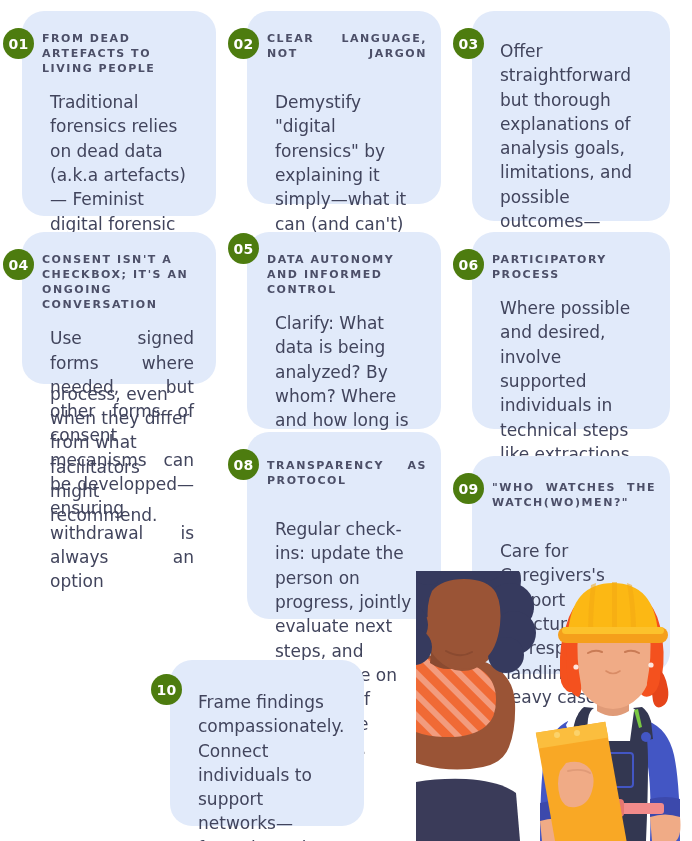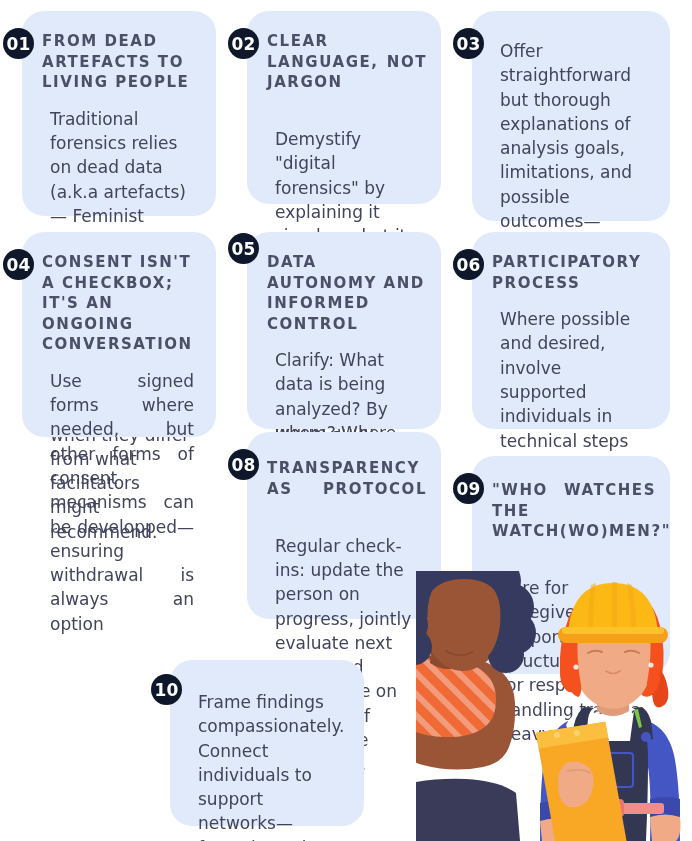--- a/index.html
+++ b/index.html
@@ -34,34 +34,34 @@
     position: absolute;
     left: 20px;
     right: 14px;
     top: 20px;
   }
   .badge {
     position: absolute;
     width: 31px;
     height: 31px;
     border-radius: 50%;
-    background: #0f172a;
+    background: #4d7c0f;
     color: #ffffff;
-    font-size: 17px;
+    font-size: 14px;
     font-weight: 700;
     display: flex;
     align-items: center;
     justify-content: center;
     letter-spacing: 0.2px;
     z-index: 6;
     font-family: "DejaVu Sans", "Liberation Sans", sans-serif;
   }
   .card-title {
     color: #4c4f68;
-    font-size: 15px;
+    font-size: 11px;
     font-weight: 700;
     letter-spacing: 1.55px;
     line-height: 1.37;
     margin: 0 0 14px 0;
     text-transform: uppercase;
     font-family: "DejaVu Sans", "Liberation Sans", sans-serif;
   }
   .card-title.justify {
     text-align: justify;
   }
@@ -113,21 +113,21 @@
     </div>
   </div>
 
   <div class="card" style="left:472px; top:11px; width:198px; height:210px;">
     <div class="badge" style="left:-19px; top:17px;">03</div>
     <div class="card-inner">
       <p class="card-body">Offer straightforward but thorough explanations of analysis goals, limitations, and possible outcomes—ensuring informed participation without oversimplifying complexities.</p>
     </div>
   </div>
 
-  <div class="card" style="left:22px; top:232px; width:194px; height:205px;padding-left:32px;">
+  <div class="card" style="left:22px; top:232px; width:194px; height:152px;padding-left:32px;">
     <div class="badge" style="left:-19px; top:17px;">04</div>
     <div class="card-inner">
       <p class="card-title">CONSENT ISN'T A CHECKBOX; IT'S AN ONGOING CONVERSATION</p>
       <p class="card-body justify">Use signed forms where needed, but other forms of consent mecanisms can be developped—ensuring withdrawal is always an option</p>
     </div>
   </div>
 
   <div class="card" style="left:247px; top:232px; width:194px; height:197px;">
     <div class="badge" style="left:-19px; top:1px;">05</div>
     <div class="card-inner">

